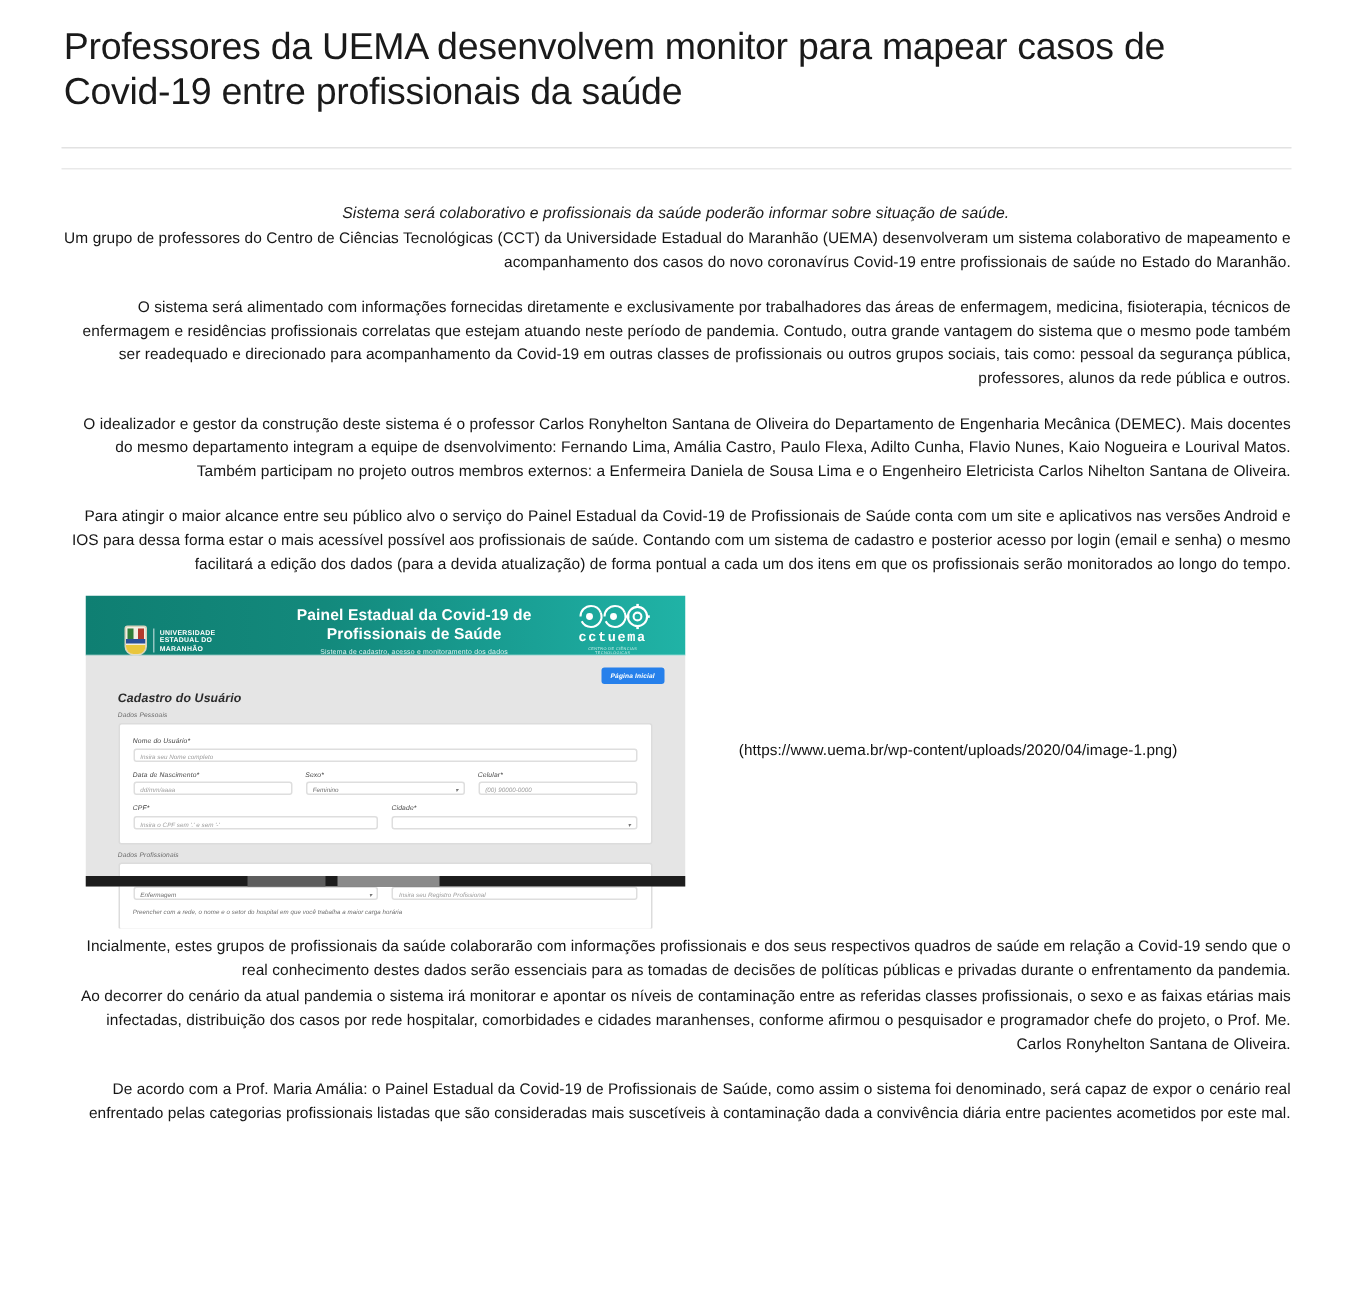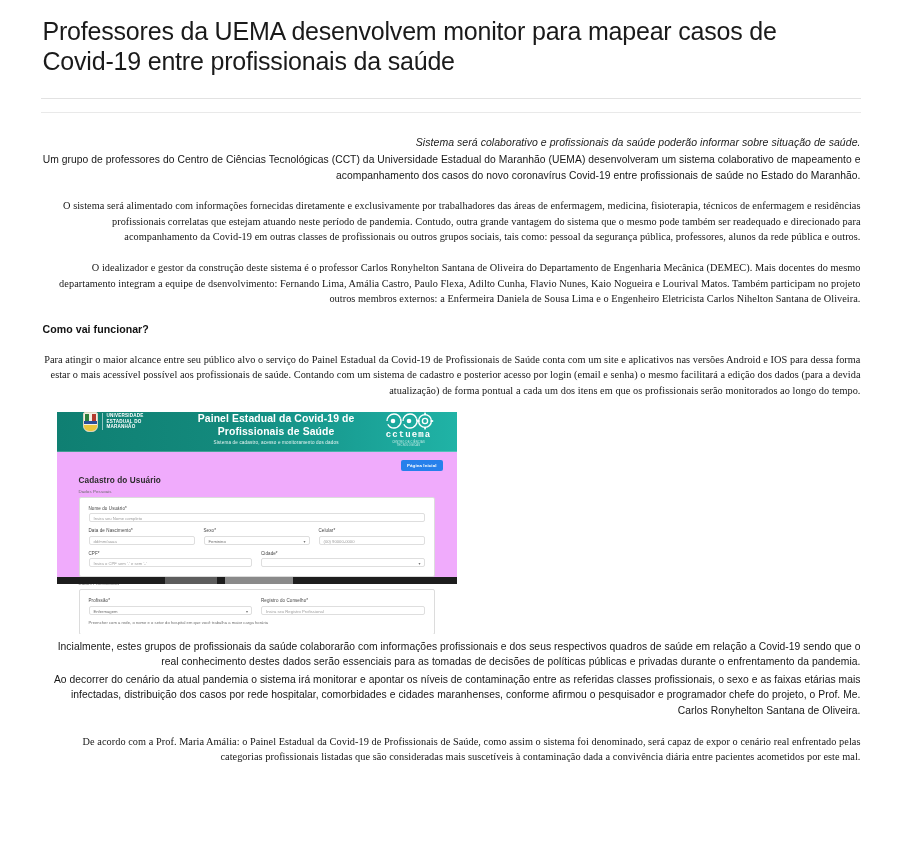--- a/index.html
+++ b/index.html
@@ -53,33 +53,33 @@
     margin:13px 0 0 0;
     height:0;
   }
 
   
   .lead{
     font-size:10.5px;
     line-height:15px;
     font-style:italic;
     color:#1b1b1b;
-    text-align:right;
+    text-align:center;
     margin:22px 0 0 0;
     letter-spacing:0.05px;
   }
   p.body{
     font-size:10.3px;
     line-height:15.6px;
     color:#161616;
     margin:2px 0 0 2px;
     text-align:right;
     letter-spacing:0.05px;
   }
-  p.body.gap{ margin-top:15px;font-family:Liberation Serif, serif; }
+  p.body.gap{ margin-top:15px; }
   h3.subhead{
     font-size:10.6px;
     line-height:15px;
     font-weight:bold;
     color:#111;
     margin:15px 0 0 2px;
     letter-spacing:0.05px;
   }
 
   
@@ -95,21 +95,21 @@
     width:400px;
     height:222px;
     background:#ffffff;
     overflow:hidden;
     border:0;
   }
   .shot-header{
     height:40px;
     background:linear-gradient(90deg,#0f7f72 0%, #13897c 40%, #1aa196 75%, #20b3a6 100%);
     display:flex;
-    align-items:flex-start;
+    align-items:flex-end;
     position:relative;
   }
   .shot-header .sep{
     position:absolute;left:0;right:0;bottom:0;height:1px;background:rgba(255,255,255,.22);
   }
   .uema-logo{
     display:flex;align-items:center;margin-left:26px;
   }
   .crest{
     width:13px;height:18px;
@@ -159,23 +159,24 @@
   .cct-word{
     color:#ffffff;font-size:9px;font-weight:bold;letter-spacing:1.1px;line-height:10px;margin-top:0px;
     font-family:Liberation Mono, monospace;
   }
   .cct-tag{
     color:#cfeeea;font-size:2.6px;letter-spacing:.25px;margin-top:1px;
   }
 
   .shot-body{
     position:relative;
-    height:132px;
-    background:#f0abfc;
+    height:154px;
+    background:#e5e5e5;
     padding:0 0 0 0;
+    font-style:italic;
   }
   .pagina-inicial{
     position:absolute;right:14px;top:8px;
     background:#2680eb;color:#fff;
     font-size:4.4px;font-weight:bold;
     padding:3px 6px;border-radius:2px;
     letter-spacing:.1px;
   }
   .form-area{ padding:24px 22px 0 22px; }
   .form-h{
@@ -243,21 +244,20 @@
 
 
     <hr class="rule2">
 
     <div class="lead">Sistema será colaborativo e profissionais da saúde poderão informar sobre situação de saúde.</div>
 
     <p class="body">Um grupo de professores do Centro de Ciências Tecnológicas (CCT) da Universidade Estadual do Maranhão (UEMA) desenvolveram um sistema colaborativo de mapeamento e acompanhamento dos casos do novo coronavírus Covid-19 entre profissionais de saúde no Estado do Maranhão.</p>
     <p class="body gap">O sistema será alimentado com informações fornecidas diretamente e exclusivamente por trabalhadores das áreas de enfermagem, medicina, fisioterapia, técnicos de enfermagem e residências profissionais correlatas que estejam atuando neste período de pandemia. Contudo, outra grande vantagem do sistema que o mesmo pode também ser readequado e direcionado para acompanhamento da Covid-19 em outras classes de profissionais ou outros grupos sociais, tais como: pessoal da segurança pública, professores, alunos da rede pública e outros.</p>
     <p class="body gap">O idealizador e gestor da construção deste sistema é o professor Carlos Ronyhelton Santana de Oliveira do Departamento de Engenharia Mecânica (DEMEC). Mais docentes do mesmo departamento integram a equipe de dsenvolvimento: Fernando Lima, Amália Castro, Paulo Flexa, Adilto Cunha, Flavio Nunes, Kaio Nogueira e Lourival Matos. Também participam no projeto outros membros externos: a Enfermeira Daniela de Sousa Lima e o Engenheiro Eletricista Carlos Nihelton Santana de Oliveira.</p>
 
-    <h3 class="subhead">Como vai funcionar?</h3>
 
     <p class="body gap">Para atingir o maior alcance entre seu público alvo o serviço do Painel Estadual da Covid-19 de Profissionais de Saúde conta com um site e aplicativos nas versões Android e IOS para dessa forma estar o mais acessível possível aos profissionais de saúde. Contando com um sistema de cadastro e posterior acesso por login (email e senha) o mesmo facilitará a edição dos dados (para a devida atualização) de forma pontual a cada um dos itens em que os profissionais serão monitorados ao longo do tempo.</p>
 
     <div class="figure-wrap">
 
       <div class="shot">
 
         <div class="shot-header">
           <div class="uema-logo">
             <div class="crest">
@@ -369,20 +369,21 @@
             </div>
           </div>
 
           <div class="shot-scroll">
             <div class="thumb2"></div>
             <div class="thumb"></div>
           </div>
         </div>
       </div>
 
+      <div class="img-caption">(https://www.uema.br/wp-content/uploads/2020/04/image-1.png)</div>
     </div>
 
     <p class="body tail">Incialmente, estes grupos de profissionais da saúde colaborarão com informações profissionais e dos seus respectivos quadros de saúde em relação a Covid-19 sendo que o real conhecimento destes dados serão essenciais para as tomadas de decisões de políticas públicas e privadas durante o enfrentamento da pandemia.</p>
     <p class="body">Ao decorrer do cenário da atual pandemia o sistema irá monitorar e apontar os níveis de contaminação entre as referidas classes profissionais, o sexo e as faixas etárias mais infectadas, distribuição dos casos por rede hospitalar, comorbidades e cidades maranhenses, conforme afirmou o pesquisador e programador chefe do projeto, o Prof. Me. Carlos Ronyhelton Santana de Oliveira.</p>
     <p class="body gap">De acordo com a Prof. Maria Amália: o Painel Estadual da Covid-19 de Profissionais de Saúde, como assim o sistema foi denominado, será capaz de expor o cenário real enfrentado pelas categorias profissionais listadas que são consideradas mais suscetíveis à contaminação dada a convivência diária entre pacientes acometidos por este mal.</p>
 
   </div>
 </div>
 
 </body></html>

